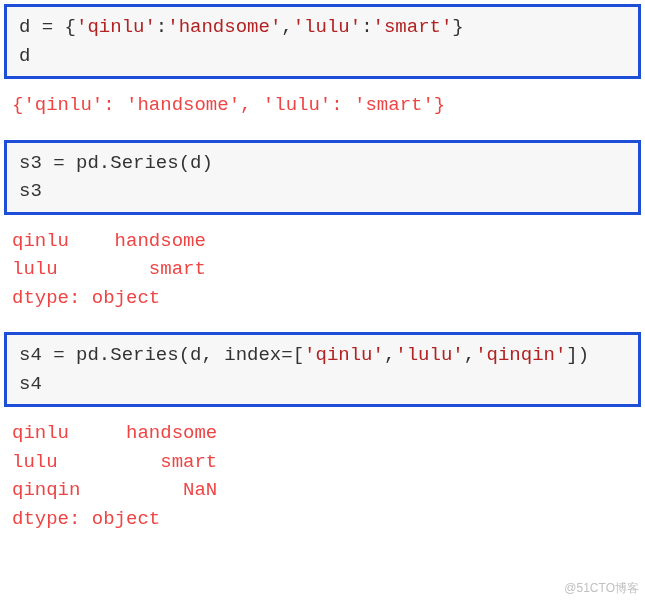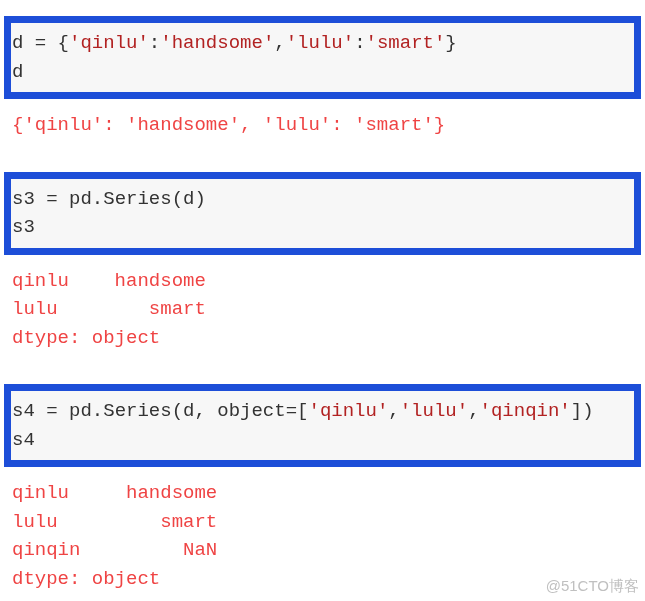--- a/index.html
+++ b/index.html
@@ -10,58 +10,58 @@
     height: 601px;
     font-family: "Consolas", "Courier New", monospace;
     font-size: 19px;
     line-height: 1.5;
     color: #333;
     background: #fff;
     position: relative;
   }
   .code-cell {
     background: #f7f7f7;
-    border: 7px solid #1d4ed8;
-    padding: 6px 1px;
-    margin: 16px 4px 8px 4px;
+    border: 3px solid #1d4ed8;
+    padding: 6px 12px;
+    margin: 4px 4px 8px 4px;
     white-space: pre;
     overflow: hidden;
   }
   .output-cell {
     padding: 4px 12px 16px 12px;
     white-space: pre;
     color: #ef4444;
   }
   .str { color: #b22222; }
   .plain { color: #333; }
   .watermark {
     position: absolute;
     right: 6px;
     bottom: 4px;
     font-family: sans-serif;
-    font-size: 15px;
+    font-size: 12px;
     color: #c0c0c0;
   }
 </style>
 </head>
 <body>
 
 <div class="code-cell"><span class="plain">d </span><span class="plain">=</span><span class="plain"> {</span><span class="str">'qinlu'</span><span class="plain">:</span><span class="str">'handsome'</span><span class="plain">,</span><span class="str">'lulu'</span><span class="plain">:</span><span class="str">'smart'</span><span class="plain">}</span>
 <span class="plain">d</span></div>
 
 <div class="output-cell">{'qinlu': 'handsome', 'lulu': 'smart'}</div>
 
 <div class="code-cell"><span class="plain">s3 </span><span class="plain">=</span><span class="plain"> pd.Series(d)</span>
 <span class="plain">s3</span></div>
 
 <div class="output-cell">qinlu    handsome
 lulu        smart
 dtype: object</div>
 
-<div class="code-cell"><span class="plain">s4 </span><span class="plain">=</span><span class="plain"> pd.Series(d, object</span><span class="plain">=</span><span class="plain">[</span><span class="str">'qinlu'</span><span class="plain">,</span><span class="str">'lulu'</span><span class="plain">,</span><span class="str">'qinqin'</span><span class="plain">])</span>
+<div class="code-cell"><span class="plain">s4 </span><span class="plain">=</span><span class="plain"> pd.Series(d, index</span><span class="plain">=</span><span class="plain">[</span><span class="str">'qinlu'</span><span class="plain">,</span><span class="str">'lulu'</span><span class="plain">,</span><span class="str">'qinqin'</span><span class="plain">])</span>
 <span class="plain">s4</span></div>
 
 <div class="output-cell">qinlu     handsome
 lulu         smart
 qinqin         NaN
 dtype: object</div>
 
 <div class="watermark">@51CTO博客</div>
 
 </body></html>

